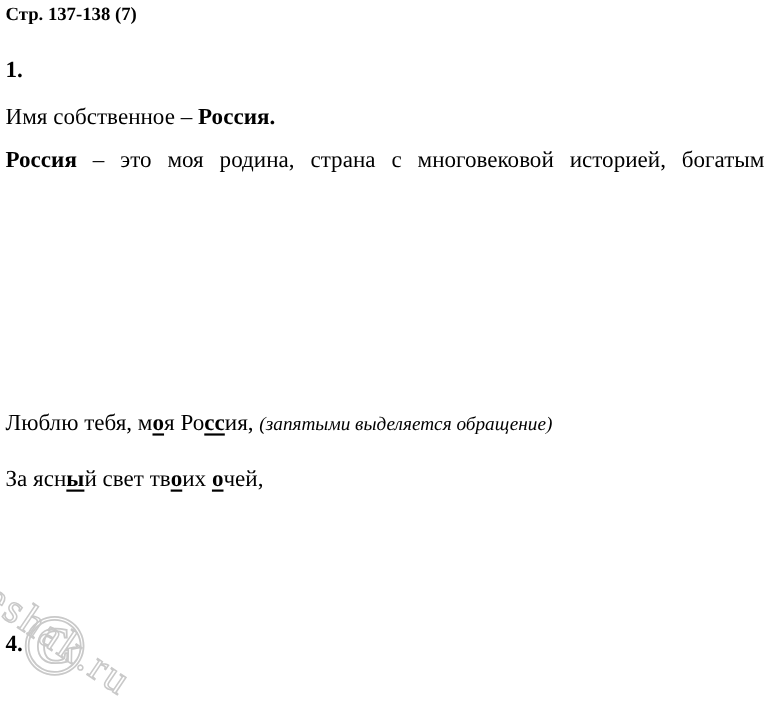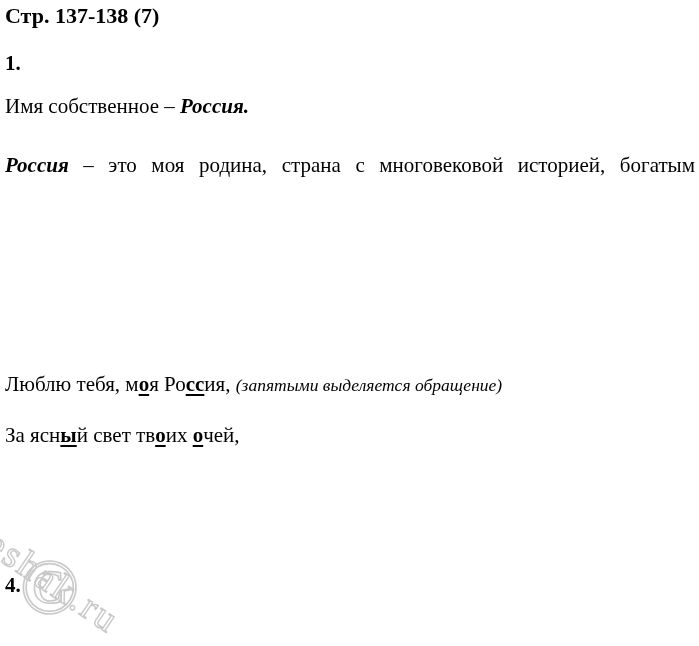--- a/index.html
+++ b/index.html
@@ -7,26 +7,26 @@
     width:699px;height:646px;background:#ffffff;color:#000;
     font-family:"Liberation Serif", serif;overflow:hidden;position:relative;
   }
   .page{position:relative;width:699px;height:646px;z-index:1;}
   .line{
     position:absolute;left:5px;right:4px;
     font-size:21px;line-height:26px;white-space:nowrap;
   }
   .just{white-space:normal;text-align:justify;text-align-last:justify;}
   .bold{font-weight:bold;}
-  .bi{font-weight:bold;font-style:italic;}
+  .bi{font-weight:bold;}
   .bu{font-weight:bold;text-decoration:underline;text-underline-offset:3px;text-decoration-thickness:2px;}
   .u{text-decoration:underline;text-underline-offset:3px;}
   .note{font-style:italic;font-size:17.5px;}
   .hdr-right{position:absolute;top:3px;right:6px;font-size:21px;}
-  .hdr-left{position:absolute;top:3px;left:5px;font-size:22px;text-align:right;}
+  .hdr-left{position:absolute;top:3px;left:5px;font-size:17px;text-align:right;}
   
   .wm{position:absolute;left:0;top:0;width:699px;height:646px;z-index:0;pointer-events:none;}
   .wm-c{
     position:absolute;left:20px;top:548px;font-size:78px;line-height:78px;
     color:transparent;-webkit-text-stroke:1.6px #c9c9c9;
   }
   .wm-t{
     position:absolute;left:-10px;top:512px;font-size:38px;letter-spacing:3px;
     transform:rotate(34deg);transform-origin:0 0;
     color:transparent;-webkit-text-stroke:1.4px #c9c9c9;
@@ -42,21 +42,21 @@
 </div>
 
 <div class="page">
 
   <div class="hdr-left bold">Стр. 137-138 (7)</div>
 
   <div class="line bold" style="top:50px">1.</div>
 
   <div class="line" style="top:93px"><span>Имя собственное – </span><span class="bi">Россия.</span></div>
 
-  <div class="line just" style="top:152px"><span class="bi">Россия</span><span> – это моя родина, страна с многовековой историей, богатым</span></div>
+  <div class="line just" style="top:132px"><span class="bi">Россия</span><span> – это моя родина, страна с многовековой историей, богатым</span></div>
 
 
 
   <div class="line" style="top:371px"><span>Люблю тебя, м</span><span class="bu">о</span><span>я Ро</span><span class="bu">сс</span><span>ия, </span><span class="note">(запятыми выделяется обращение)</span></div>
 
   <div class="line" style="top:422px"><span>За ясн</span><span class="bu">ы</span><span>й свет тв</span><span class="bu">о</span><span>их </span><span class="bu">о</span><span>чей,</span></div>
 
 
 
   <div class="line bold" style="top:572px">4.</div>

